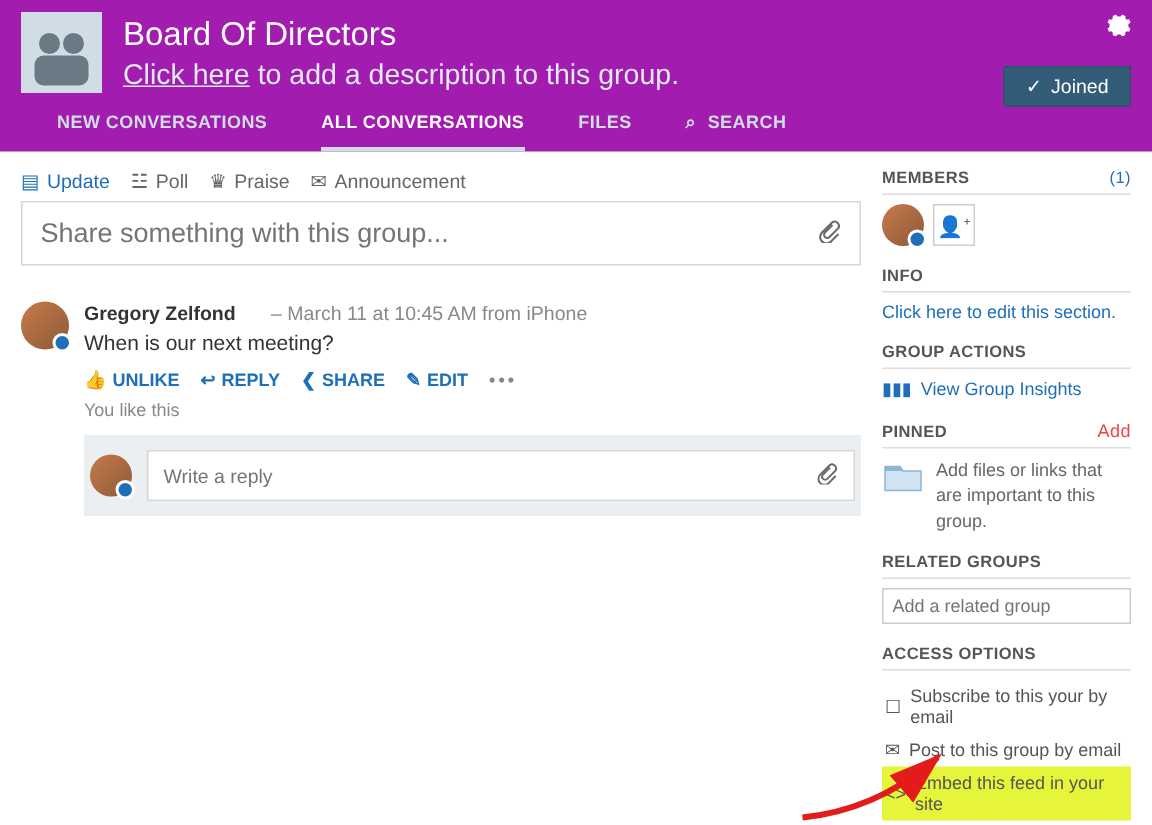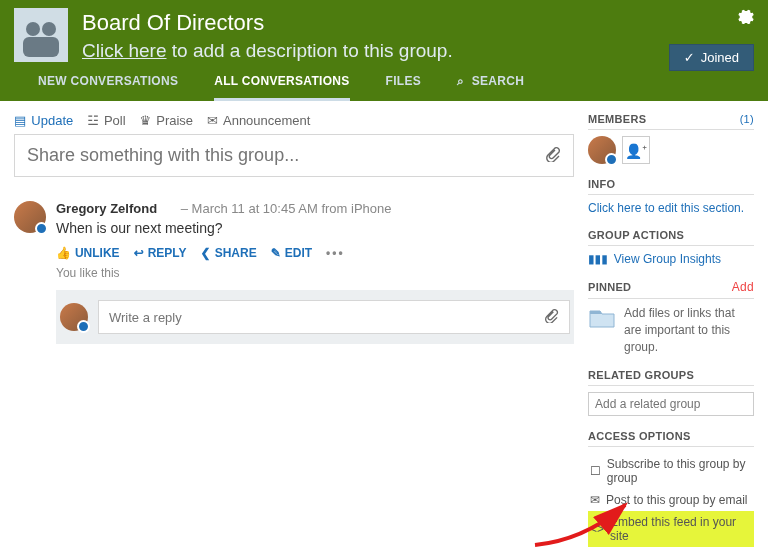--- a/index.html
+++ b/index.html
@@ -1,17 +1,17 @@
 <!DOCTYPE html>
 <html><head>
 <meta charset="utf-8">
 <style>
 * { margin:0; padding:0; box-sizing:border-box; font-family:"Segoe UI",Arial,sans-serif; }
 body { width:768px; height:550px; background:#fff; overflow:hidden; font-size:13px; color:#333; }
-.header { background:#4d7c0f; color:#fff; position:relative; }
+.header { background:#a21caf; color:#fff; position:relative; }
 .header-top { display:flex; align-items:flex-start; padding:8px 14px 4px 14px; }
 .group-img { width:54px; height:54px; background:#d0dde5; margin-right:14px; display:flex; align-items:center; justify-content:center; }
 .group-img svg { width:48px; height:48px; }
 .group-info h1 { font-size:22px; font-weight:400; margin-top:2px; }
 .group-desc { font-size:19px; color:#e0eaf0; margin-top:4px; }
 .group-desc .link { text-decoration:underline; cursor:pointer; }
 .settings-gear { position:absolute; top:8px; right:14px; color:#fff; cursor:pointer; }
 .joined-btn { position:absolute; top:44px; right:14px; background:#335c78; border:1px solid #2d5169; color:#fff; padding:5px 14px; font-size:13px; cursor:pointer; display:flex; align-items:center; gap:6px; }
 .nav { display:flex; gap:36px; padding:0 14px; font-size:12px;margin-left:24px; }
 .nav-item { padding:8px 0 10px 0; cursor:pointer; color:#d0dde5; font-weight:600; letter-spacing:.3px; }
@@ -214,21 +214,21 @@
     </div>
     <div class="side-sec">
       <div class="side-title">RELATED GROUPS</div>
       <input class="related-input" placeholder="Add a related group" style="">
     </div>
     <div class="side-sec">
       <div class="side-title">ACCESS OPTIONS</div>
       <ul class="access-list">
         <li>
             <span>☐</span>
-            <span>Subscribe to this group by group</span>
+            <span>Subscribe to this your by email</span>
           </li>
         <li>
             <span>✉</span>
             <span>Post to this group by email</span>
           </li>
         <li class="hl">
             <span>&lt;&gt;</span>
             <span>Embed this feed in your site</span>
           </li>
       </ul>

